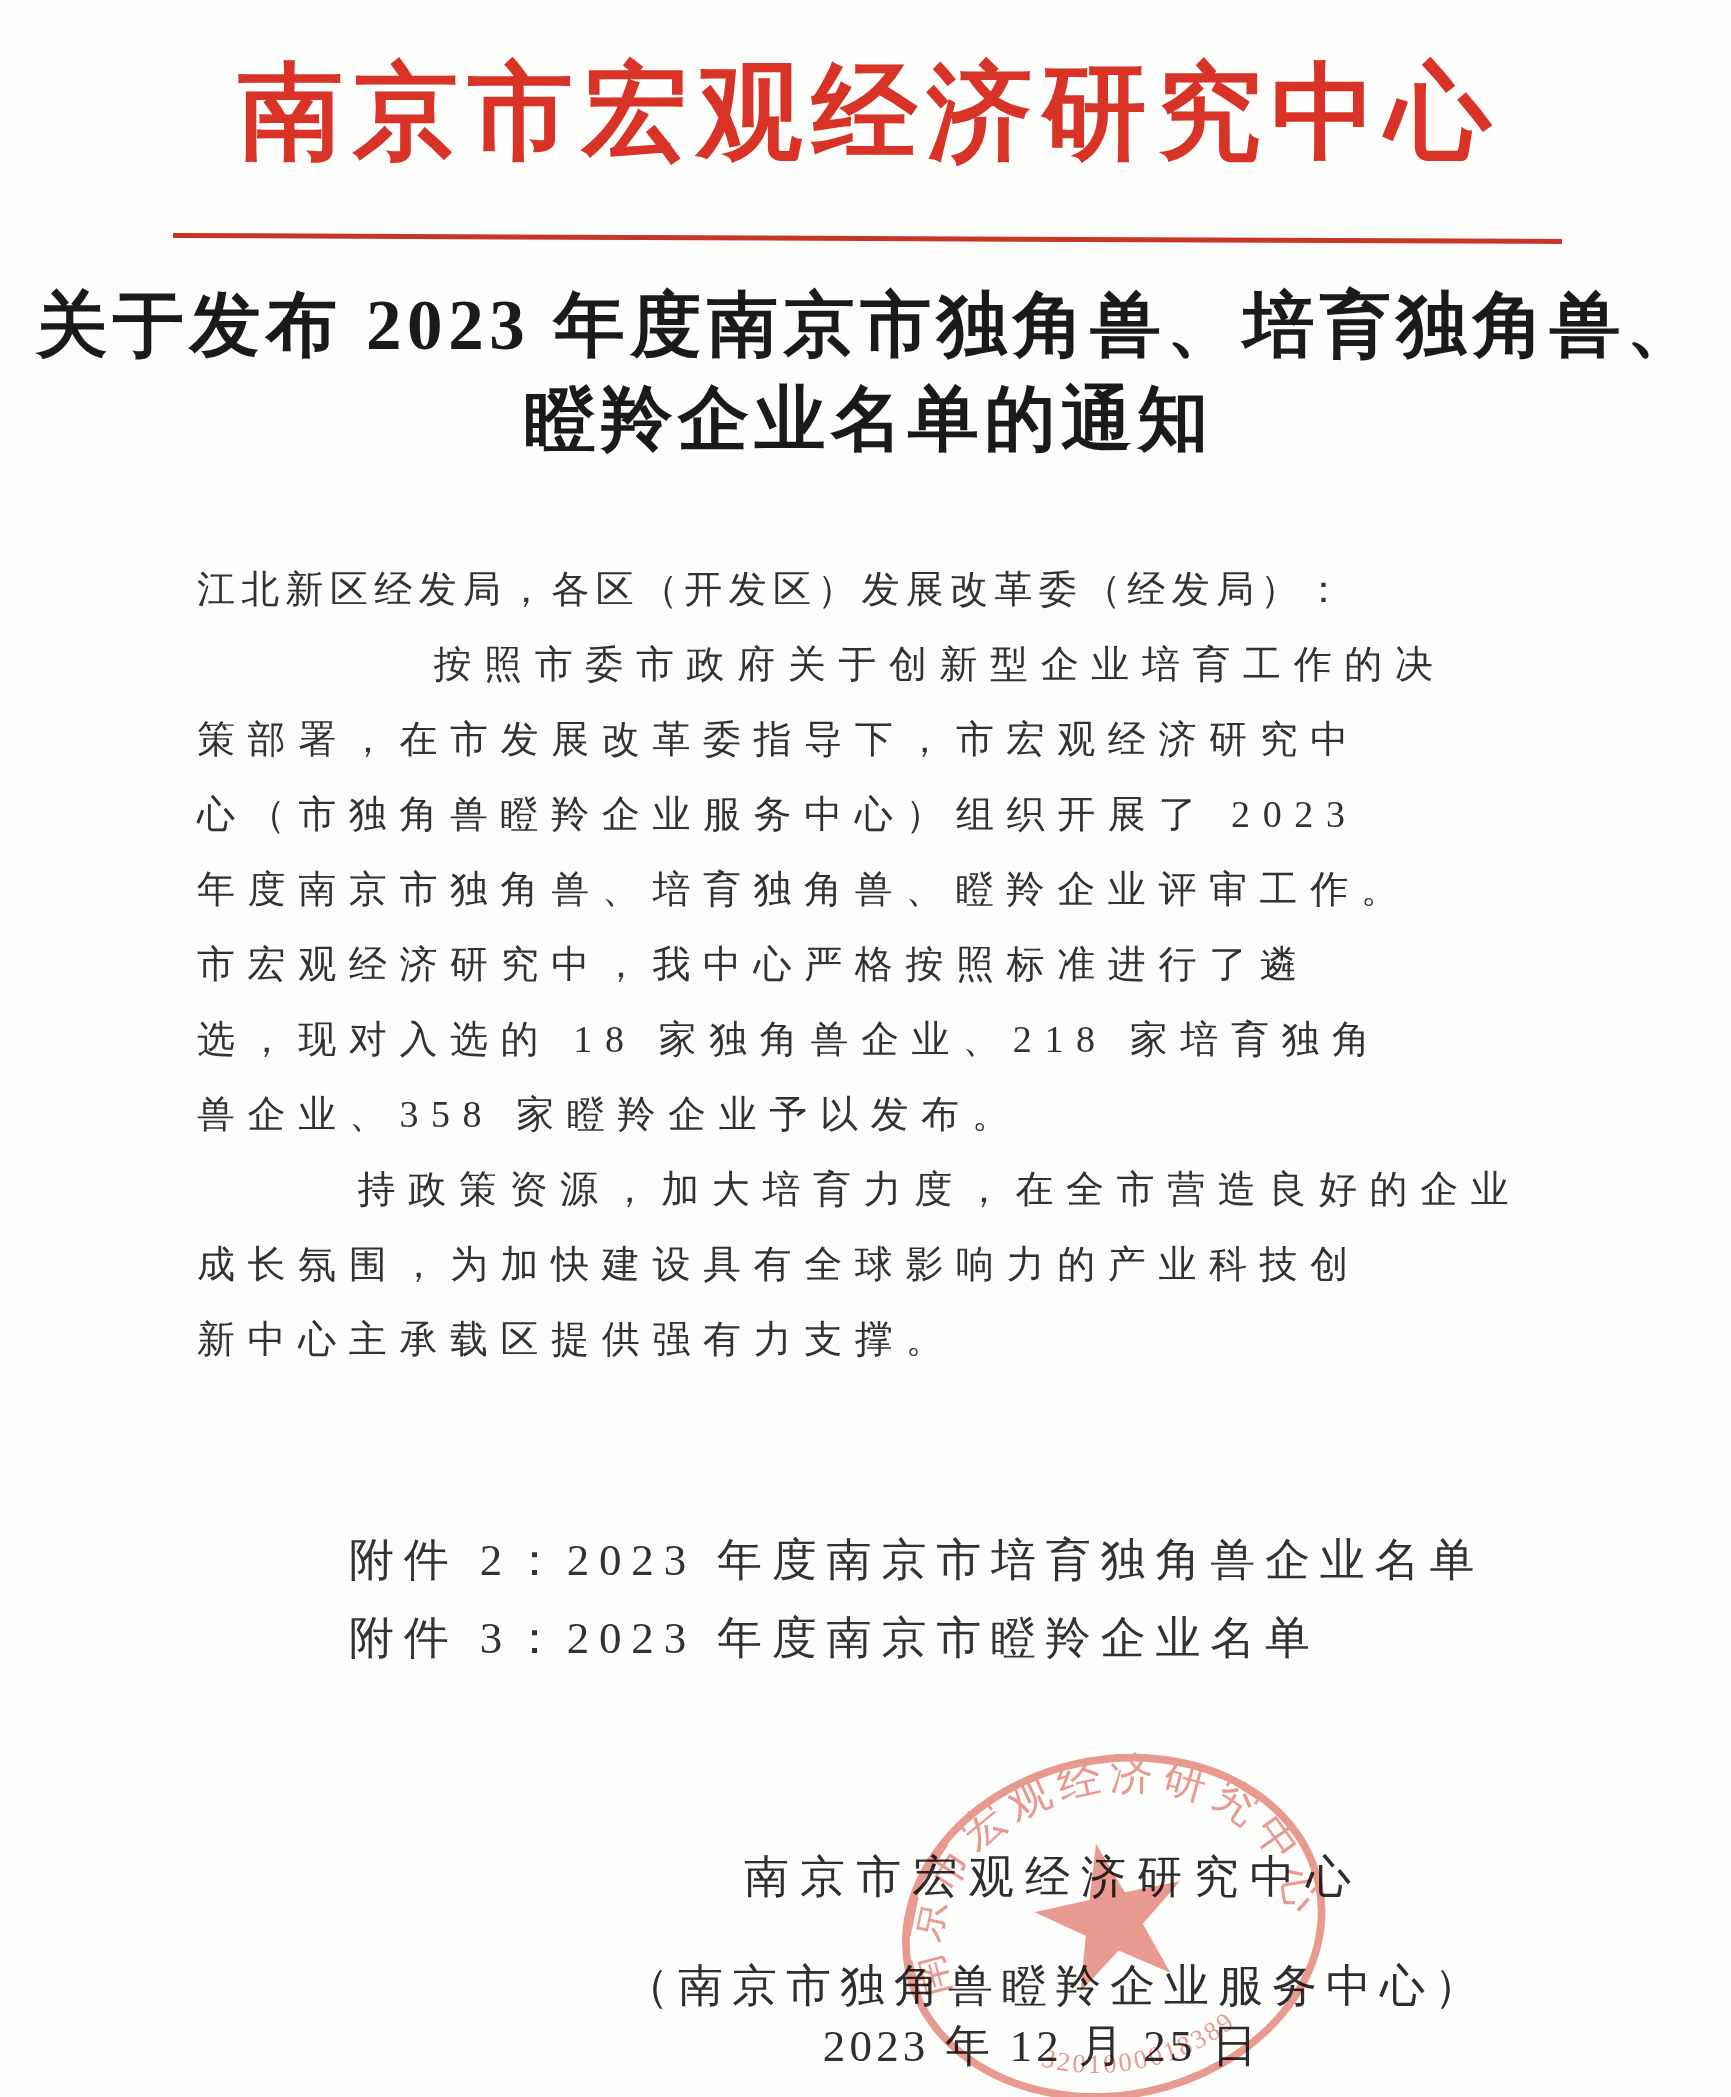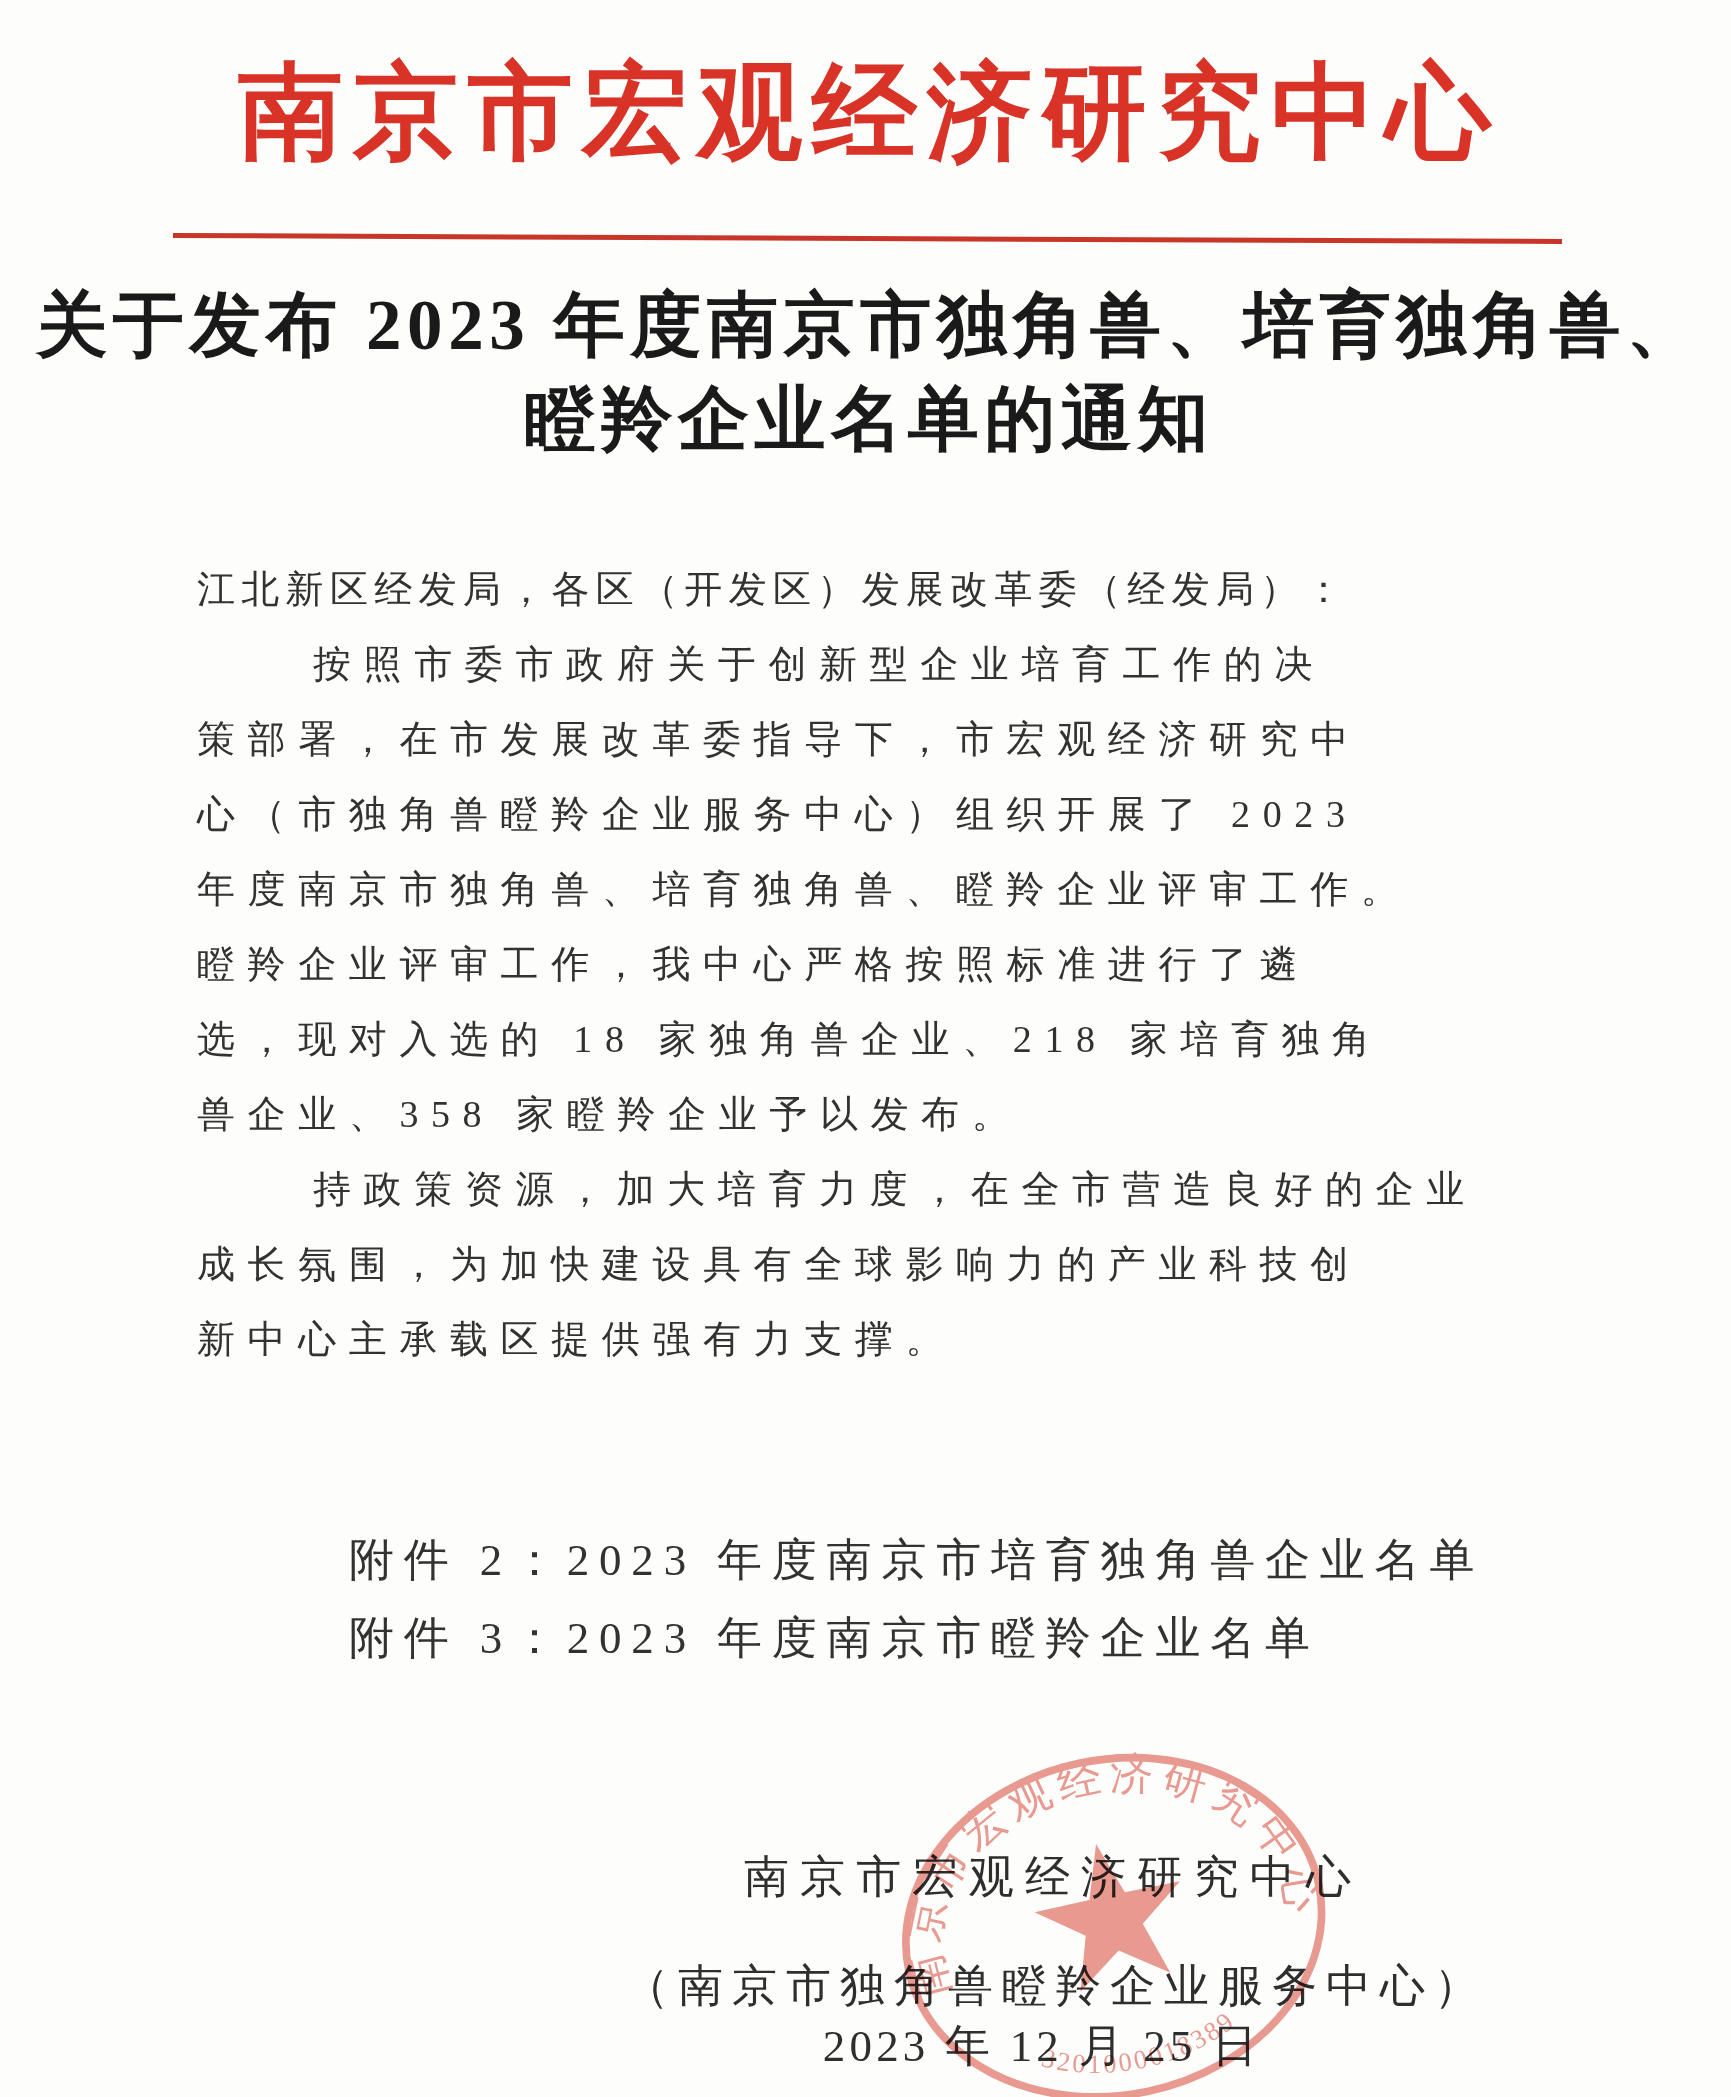--- a/index.html
+++ b/index.html
@@ -66,20 +66,21 @@
   .body-text .line {
     height: 75px;
     line-height: 75px;
     white-space: nowrap;
   }
   .salutation {
     letter-spacing: 6.3px;
   }
   .para .line:first-child {
     text-indent: 116px;
+    text-align: center;
   }
   
   .attachments {
     position: absolute;
     left: 349px;
     top: 1521px;
     font-size: 45px;
     color: #323232;
     letter-spacing: 9.8px;
   }
@@ -124,21 +125,21 @@
     <div>瞪羚企业名单的通知</div>
   </div>
 
   <div class="body-text">
     <div class="line salutation">江北新区经发局，各区（开发区）发展改革委（经发局）：</div>
     <div class="para">
         <div class="line">按照市委市政府关于创新型企业培育工作的决</div>
         <div class="line">策部署，在市发展改革委指导下，市宏观经济研究中</div>
         <div class="line">心（市独角兽瞪羚企业服务中心）组织开展了 2023</div>
         <div class="line">年度南京市独角兽、培育独角兽、瞪羚企业评审工作。</div>
-        <div class="line">瞪羚企业评审工作，我中心严格按照标准进行了遴</div>
+        <div class="line">市宏观经济研究中，我中心严格按照标准进行了遴</div>
         <div class="line">选，现对入选的 18 家独角兽企业、218 家培育独角</div>
         <div class="line">兽企业、358 家瞪羚企业予以发布。</div>
       </div>
     <div class="para">
         <div class="line">持政策资源，加大培育力度，在全市营造良好的企业</div>
         <div class="line">成长氛围，为加快建设具有全球影响力的产业科技创</div>
         <div class="line">新中心主承载区提供强有力支撑。</div>
       </div>
   </div>
 

